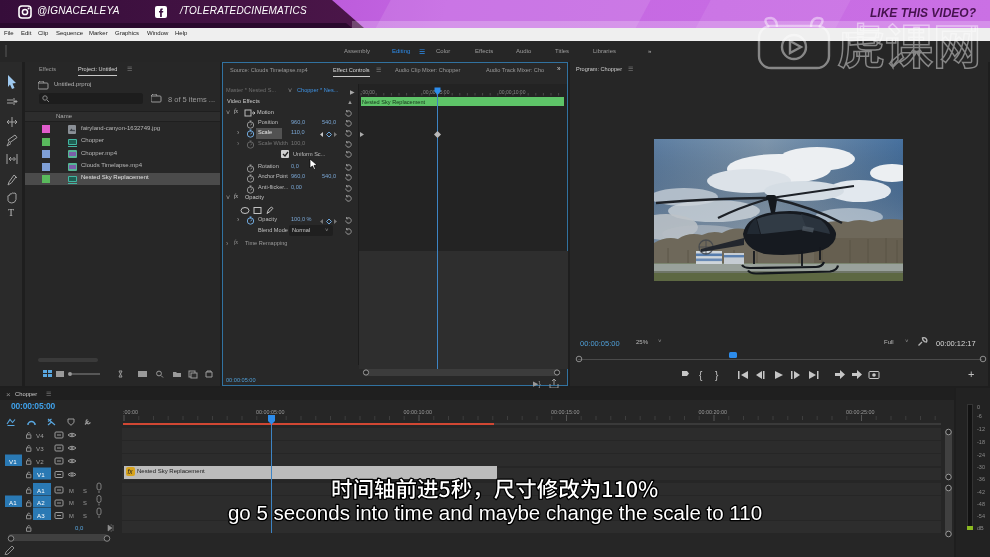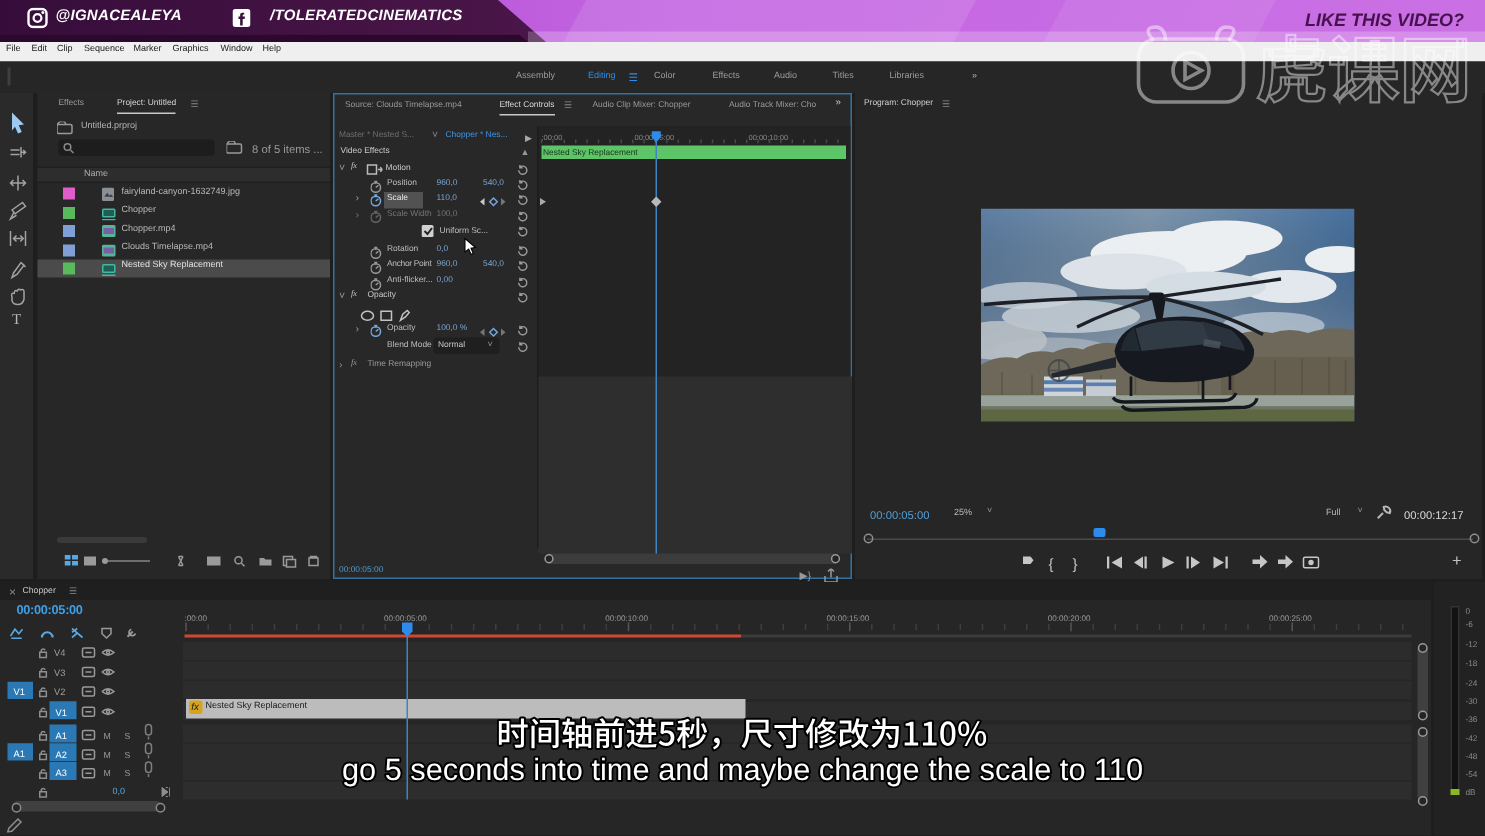--- a/index.html
+++ b/index.html
@@ -7,21 +7,21 @@
   .abs{position:absolute}
   #stage{position:relative;width:990px;height:557px}
   
   #banner{left:0;top:0;width:990px;height:28px;background:linear-gradient(100deg,#a73fc9 0%,#c466e2 45%,#ca70e4 100%);overflow:hidden}
   #banner .streak1{left:380px;top:-10px;width:260px;height:60px;background:rgba(255,255,255,.10);transform:skewX(-28deg)}
   #banner .streak2{left:700px;top:-10px;width:140px;height:60px;background:rgba(255,255,255,.08);transform:skewX(-28deg)}
   #banner .dark{left:0;top:0;width:364px;height:28px;background:linear-gradient(90deg,#360d3a,#4b1649);
     clip-path:polygon(0 0,332px 0,364px 28px,0 28px)}
   #banner .dstrip{left:0;top:23px;width:352px;height:5px;background:#2a092d;clip-path:polygon(0 0,346px 0,352px 5px,0 5px)}
   #banner .lstrip{left:352px;top:21px;width:638px;height:7px;background:rgba(255,255,255,.22)}
-  .bannertxt{color:#fff;font-style:italic;font-weight:bold;font-size:10px;letter-spacing:.2px}
+  .bannertxt{color:#fff;font-style:italic;font-weight:normal;font-size:10px;letter-spacing:.2px}
   #liketxt{top:6px;left:870px;color:#46124e;font-size:12px;font-style:italic;font-weight:bold}
   
   #menubar{left:0;top:28px;width:990px;height:13px;background:#efefef;color:#1a1a1a;font-size:6px}
   #menubar span{position:absolute;top:2px}
   
   #wstabs{left:0;top:41px;width:990px;height:21px;background:#262626;color:#9c9c9c;font-size:6px}
   #wstabs span{position:absolute;top:7px}
   .ptab{position:absolute;top:4px;font-size:5.6px;color:#9a9a9a;white-space:nowrap}
   .ptab.on{color:#d6d6d6;border-bottom:1px solid #c8c8c8;padding-bottom:3px}
   

